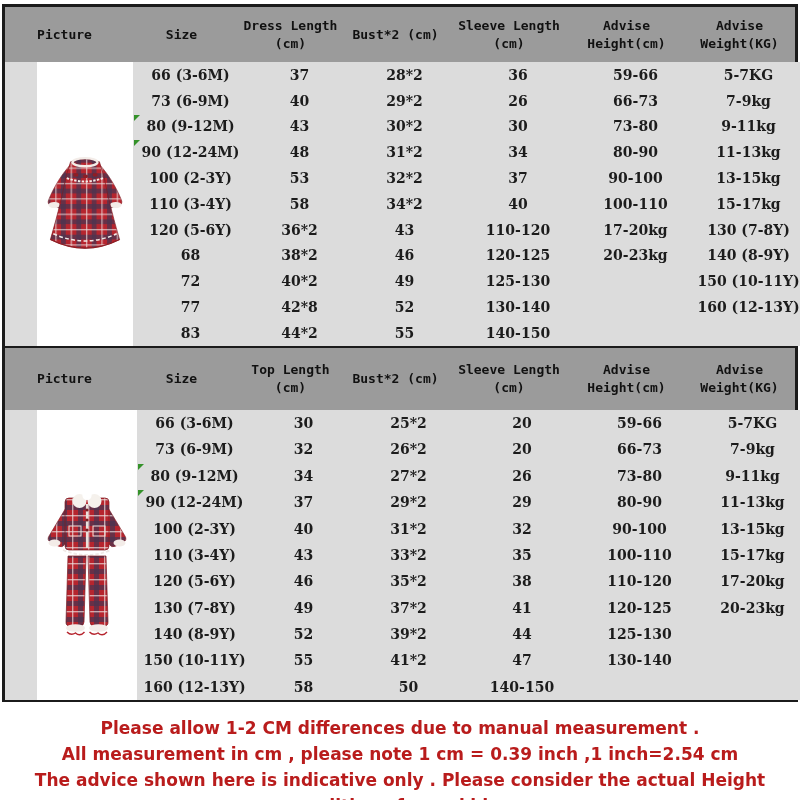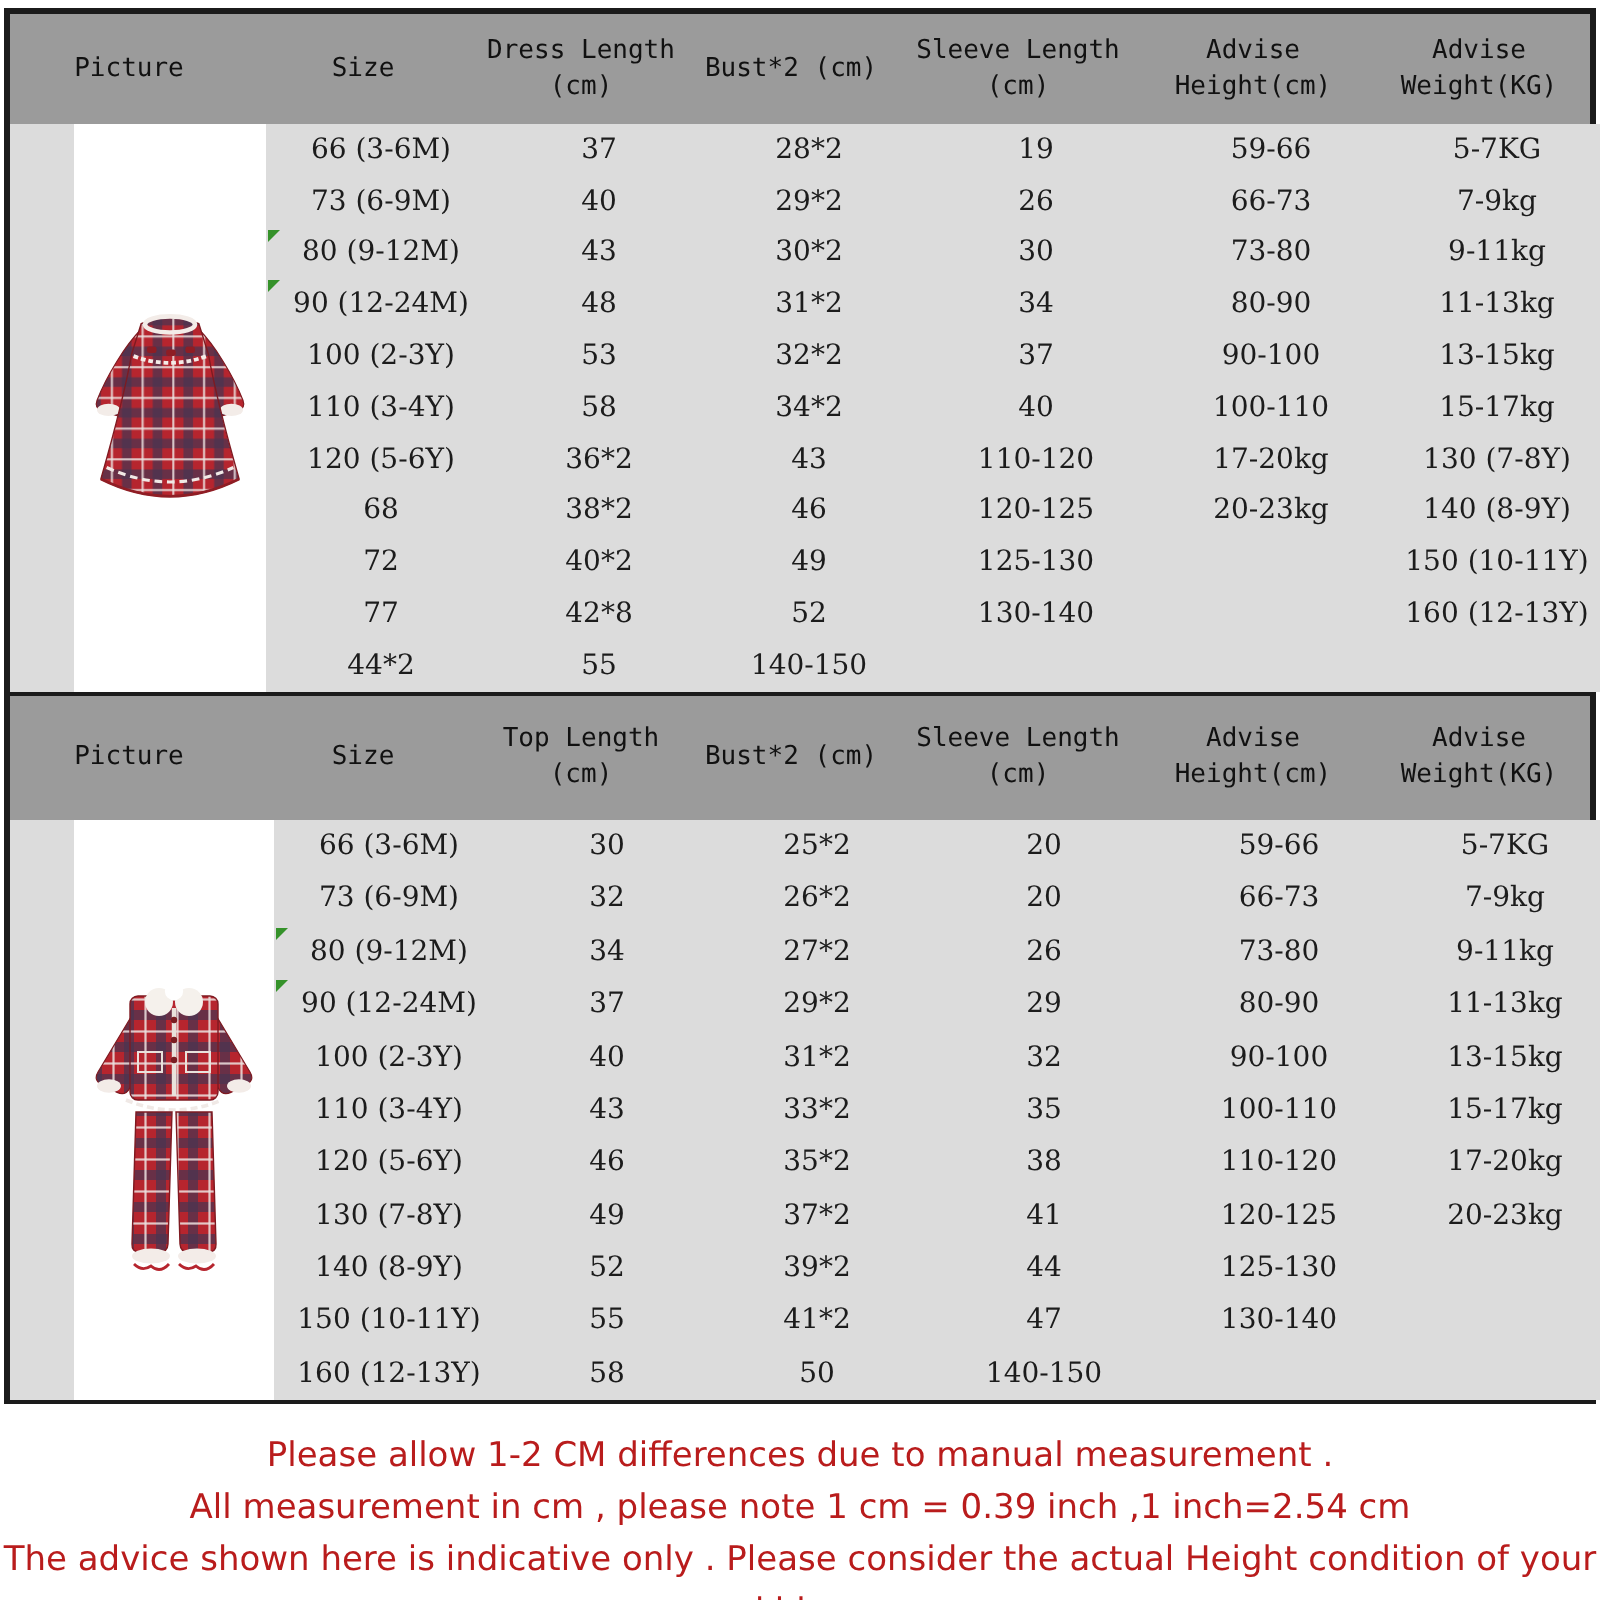--- a/index.html
+++ b/index.html
@@ -1,17 +1,17 @@
 <!DOCTYPE html>
 <html><head>
 <meta charset="utf-8">
 <style>
   * { margin:0; padding:0; box-sizing:border-box; }
   html,body { width:800px; background:#ffffff; font-family:"DejaVu Sans", sans-serif; }
-  .page { width:800px; height:800px; background:#fff; overflow:hidden; }
+  .page { width:800px; height:800px; background:#fff; overflow:hidden;font-weight:bold; }
 
   .size-table {
     width:796px; margin:0 auto;
     border-left:3px solid #1b1b1b; border-right:3px solid #1b1b1b;
     background:#dcdcdc;
   }
   .size-table.t1 { margin-top:4px; border-top:3px solid #1b1b1b; border-bottom:2px solid #1b1b1b; }
   .size-table.t2 { border-bottom:2px solid #1b1b1b; }
 
   .thead {
@@ -108,21 +108,21 @@
           <rect x="58" y="25" width="5" height="3.4" rx="1.2" fill="#8f1d24"></rect>
 
           <path d="M17,88 Q50,103 83,88" fill="none" stroke="#f0e9e6" stroke-width="1.6" stroke-dasharray="4 2.5"></path>
           <path d="M14,94 Q50,112 86,94" fill="none" stroke="#8f1d24" stroke-width="1.4"></path>
         </svg>
       </div>
       <div class="body-grid">
           <div class="td">66 (3-6M)</div>
           <div class="td">37</div>
           <div class="td">28*2</div>
-          <div class="td">19</div>
+          <div class="td">36</div>
           <div class="td">59-66</div>
           <div class="td">5-7KG</div>
           <div class="td">73 (6-9M)</div>
           <div class="td">40</div>
           <div class="td">29*2</div>
           <div class="td">26</div>
           <div class="td">66-73</div>
           <div class="td">7-9kg</div>
           <div class="td">80 (9-12M)</div>
           <div class="td">43</div>
@@ -165,20 +165,21 @@
           <div class="td">49</div>
           <div class="td">125-130</div>
           <div class="td"></div>
           <div class="td">150 (10-11Y)</div>
           <div class="td">77</div>
           <div class="td">42*8</div>
           <div class="td">52</div>
           <div class="td">130-140</div>
           <div class="td"></div>
           <div class="td">160 (12-13Y)</div>
+          <div class="td">83</div>
           <div class="td">44*2</div>
           <div class="td">55</div>
           <div class="td">140-150</div>
           <div class="td"></div>
           <div class="warn-mark" style="top: calc(var(--rh) * 2 + 1px);"></div>
           <div class="warn-mark" style="top: calc(var(--rh) * 3 + 1px);"></div>
         </div>
     </div>
   </section>
 

